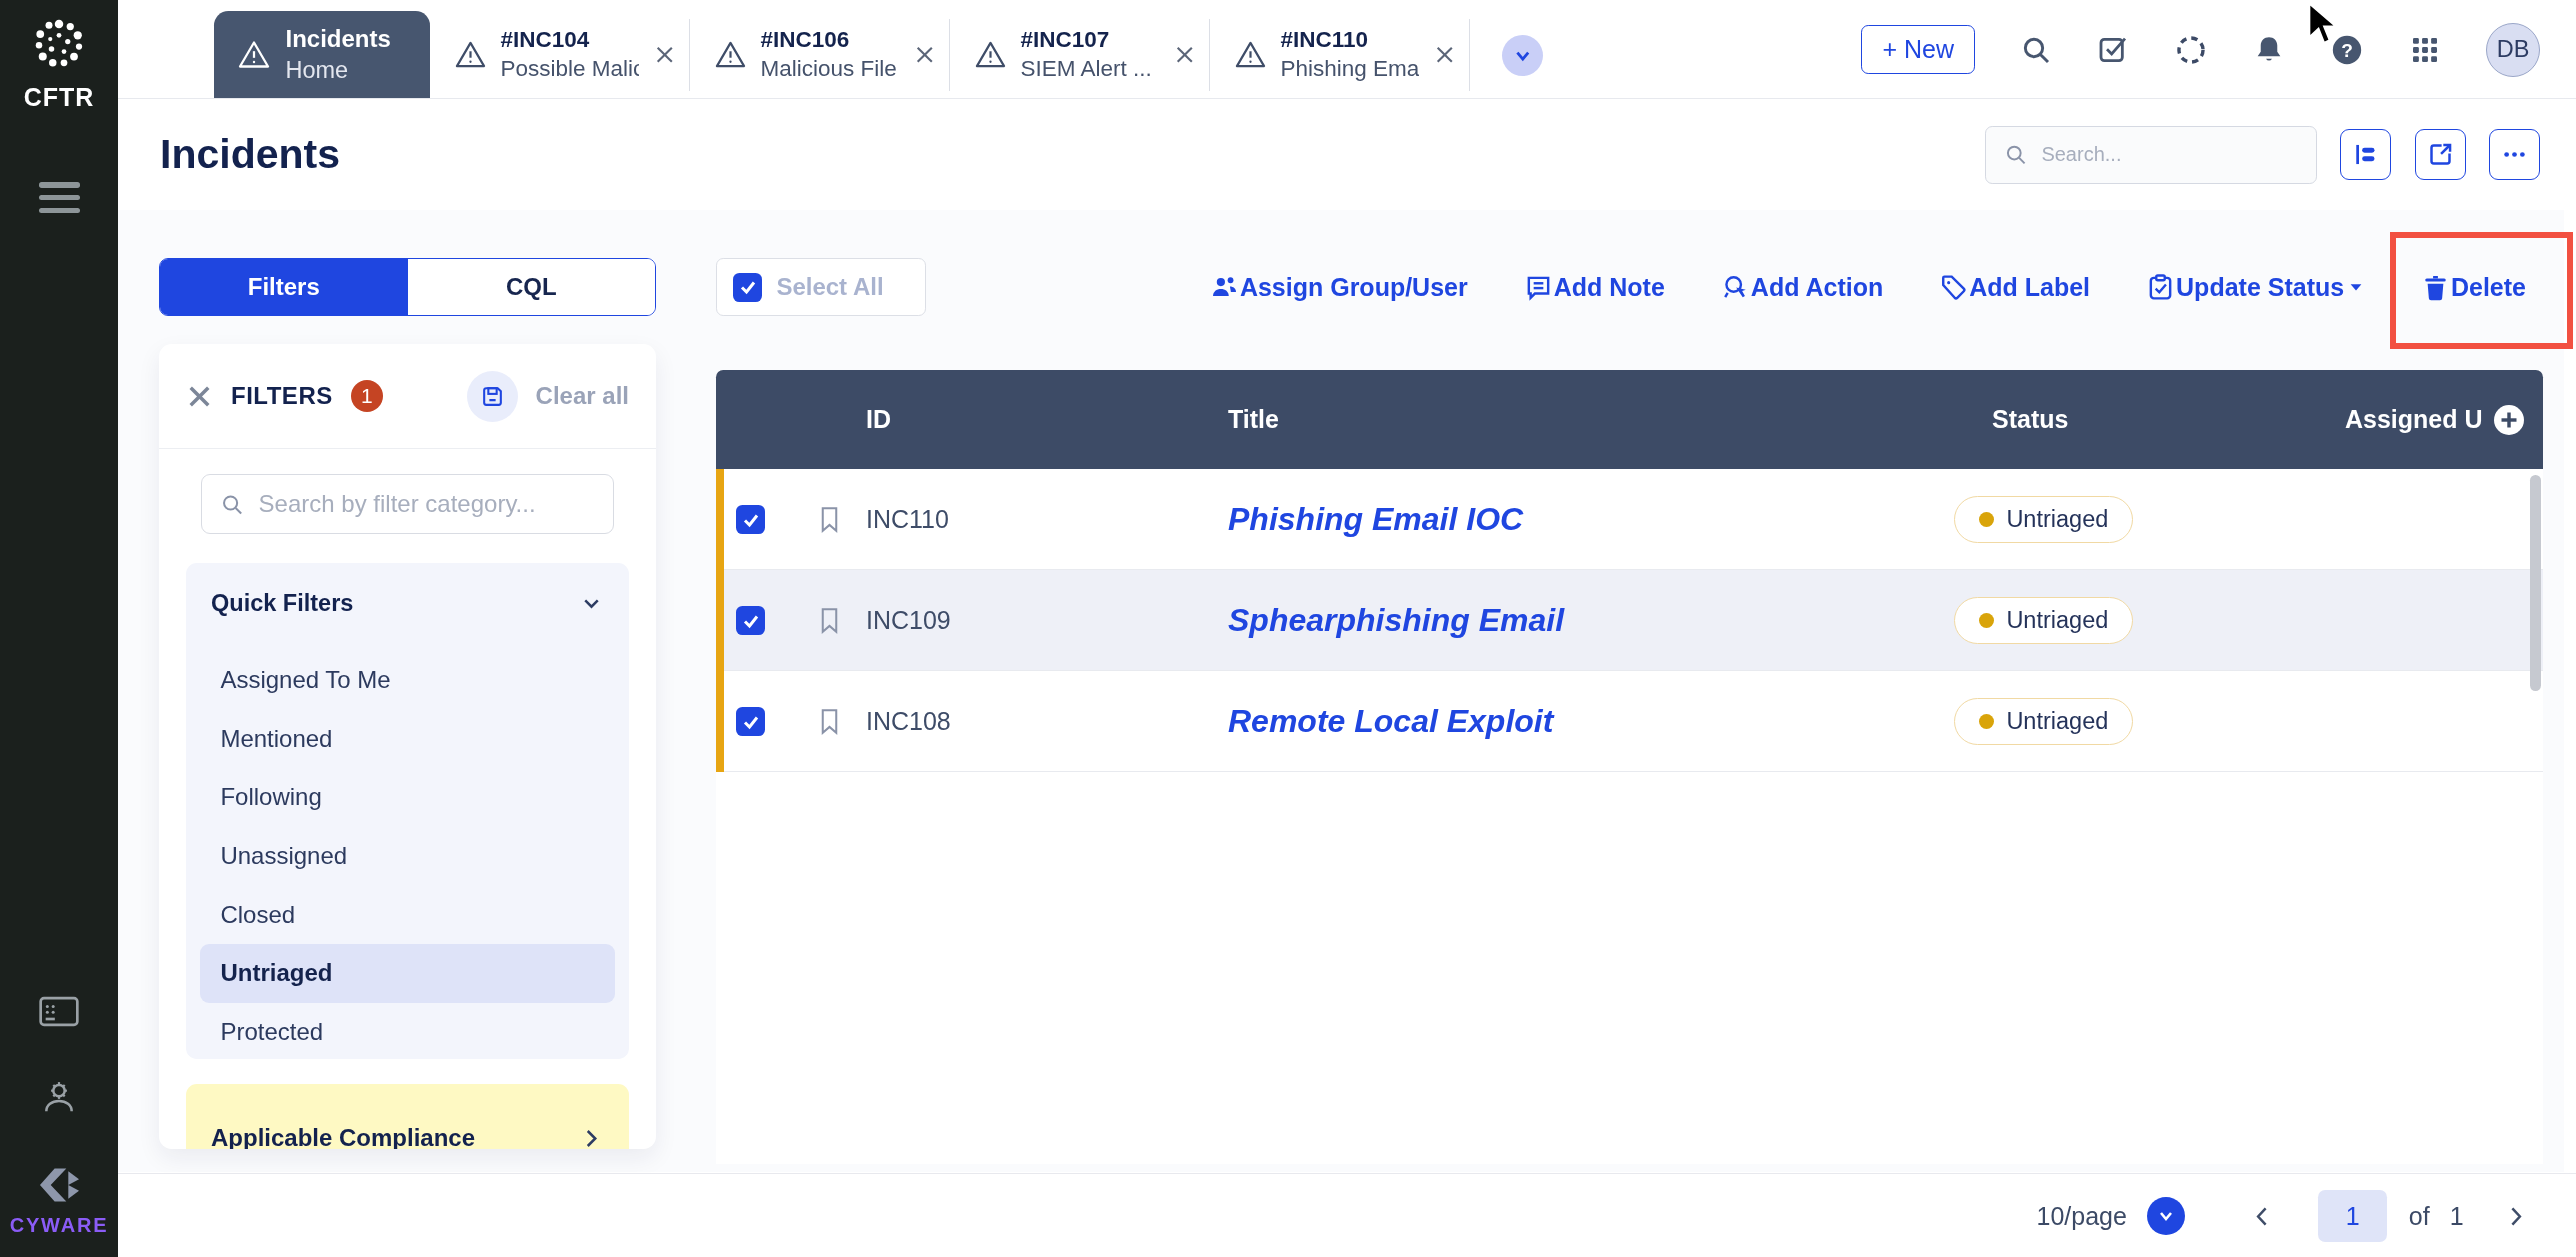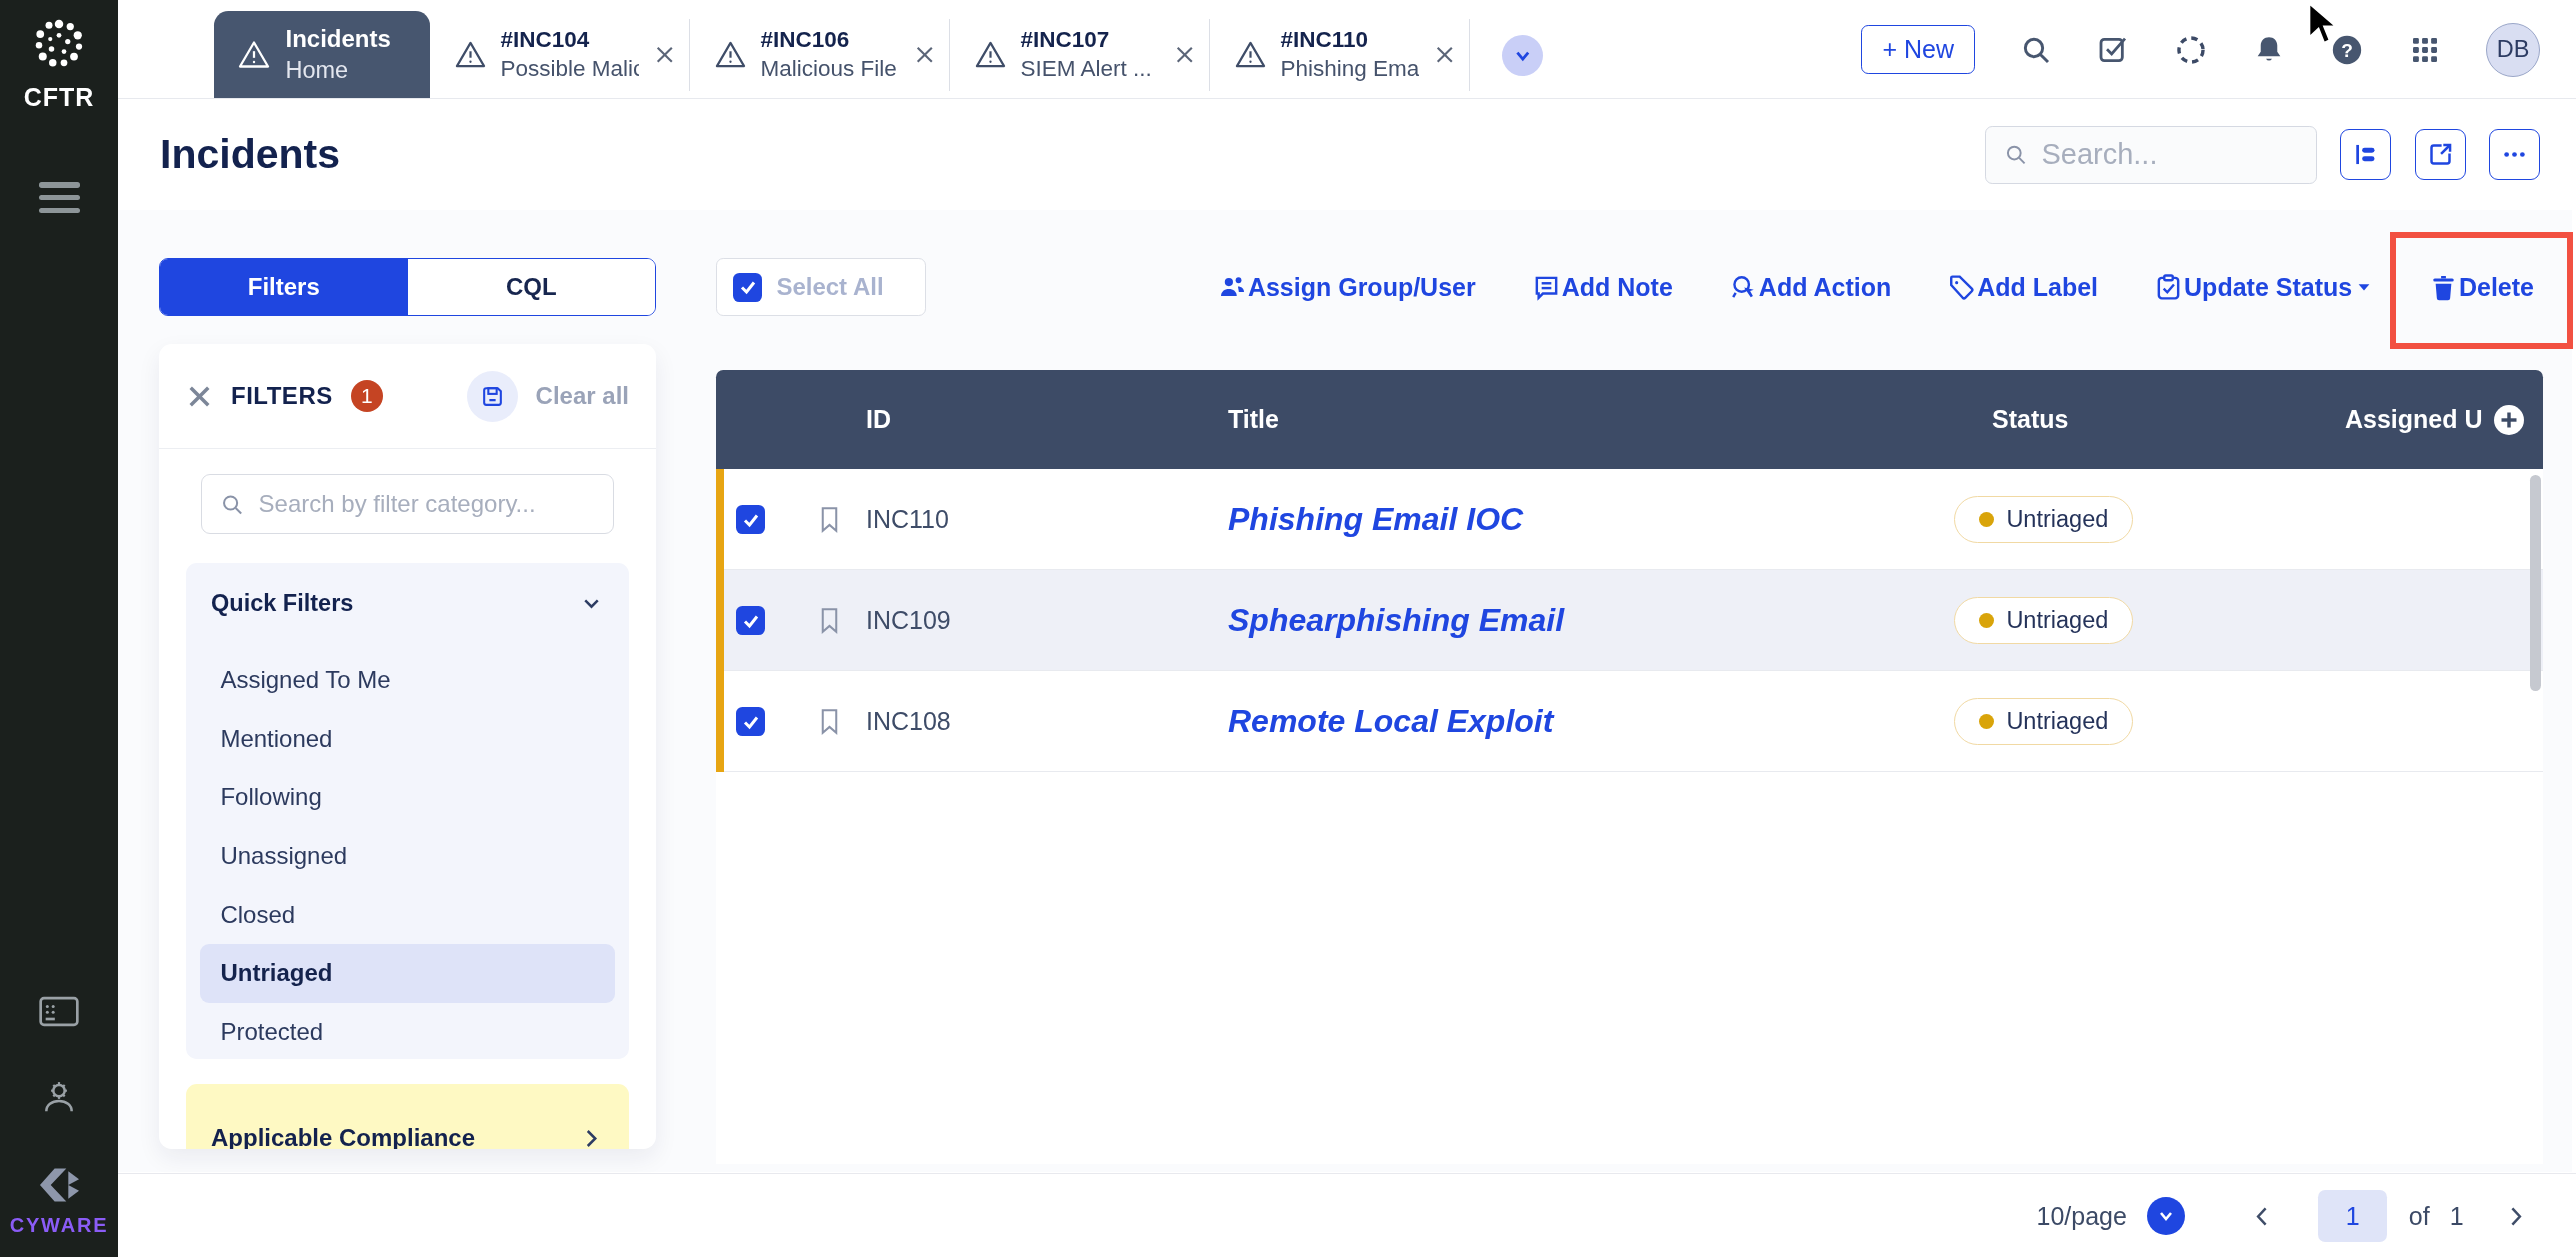--- a/index.html
+++ b/index.html
@@ -48,28 +48,28 @@
   .avatar { width:54px; height:54px; border-radius:50%; background:#d9def2; border:1.8px solid #9aa6c8;
     color:#2d3c63; font-size:23.5px; display:flex; align-items:center; justify-content:center; cursor:pointer; }
 
   
   .pageheader { position:absolute; left:118px; right:0; top:99px; height:111px; background:#fff;
     display:flex; align-items:center; padding:0 36px 0 42px; }
   .page-title { font-size:41px; font-weight:bold; color:#13224e; }
   .ph-right { margin-left:auto; display:flex; align-items:center; gap:23.5px; }
   .search-box { width:332px; height:58px; border:1.8px solid #d5d9e2; border-radius:7.2px; background:#fafbfc;
     display:flex; align-items:center; gap:14.4px; padding:0 18px; color:#8a93a8; }
-  .search-box input { border:none; outline:none; background:transparent; font-size:29px; width:100%;
+  .search-box input { border:none; outline:none; background:transparent; font-size:20px; width:100%;
     color:#3c4a66; font-family:inherit; }
   .search-box input::placeholder { color:#a7aebd; }
   .sq-btn { width:51px; height:51px; border:1.8px solid #1f46e0; border-radius:9px; background:#fff;
     color:#1f46e0; display:flex; align-items:center; justify-content:center; cursor:pointer; }
 
   
-  .content { position:absolute; left:118px; right:4px; top:210px; height:962px; background:#fafbfd; }
+  .content { position:absolute; left:118px; right:12px; top:210px; height:962px; background:#fafbfd; }
 
   
   .seg { position:absolute; left:41px; top:48px; width:497px; height:58px; display:flex;
     border:1.8px solid #1f46e0; border-radius:9px; overflow:hidden; background:#fff; }
   .seg > div { flex:1; display:flex; align-items:center; justify-content:center; font-size:24px; font-weight:bold; cursor:pointer; }
   .seg .on  { background:#1f46e0; color:#fff; }
   .seg .off { background:#fff; color:#17264f; }
 
   
   .fpanel { position:absolute; left:41px; top:134px; width:497px; height:805px; background:#fff;

